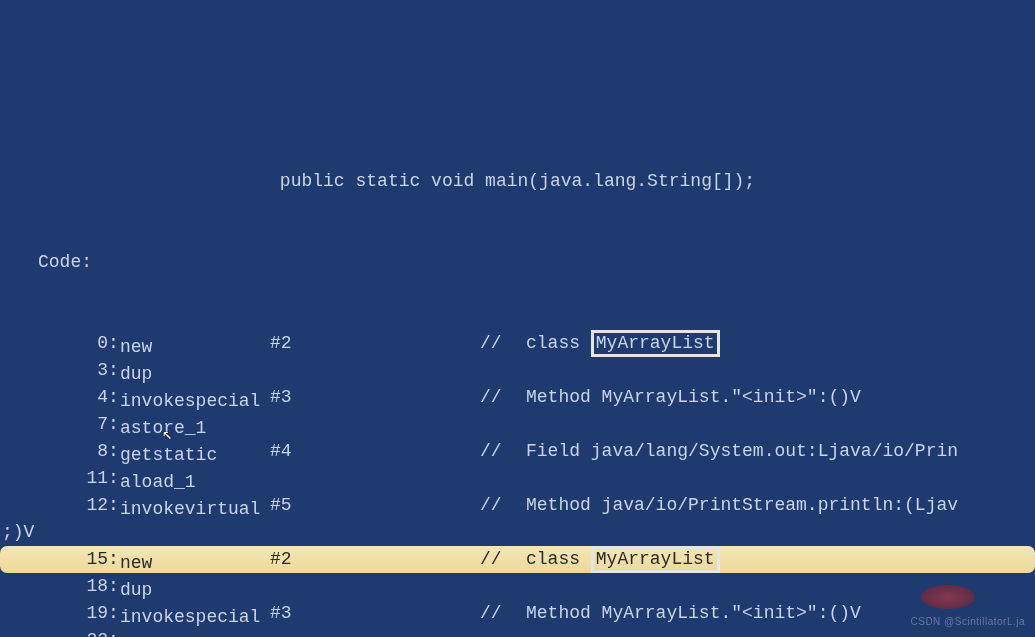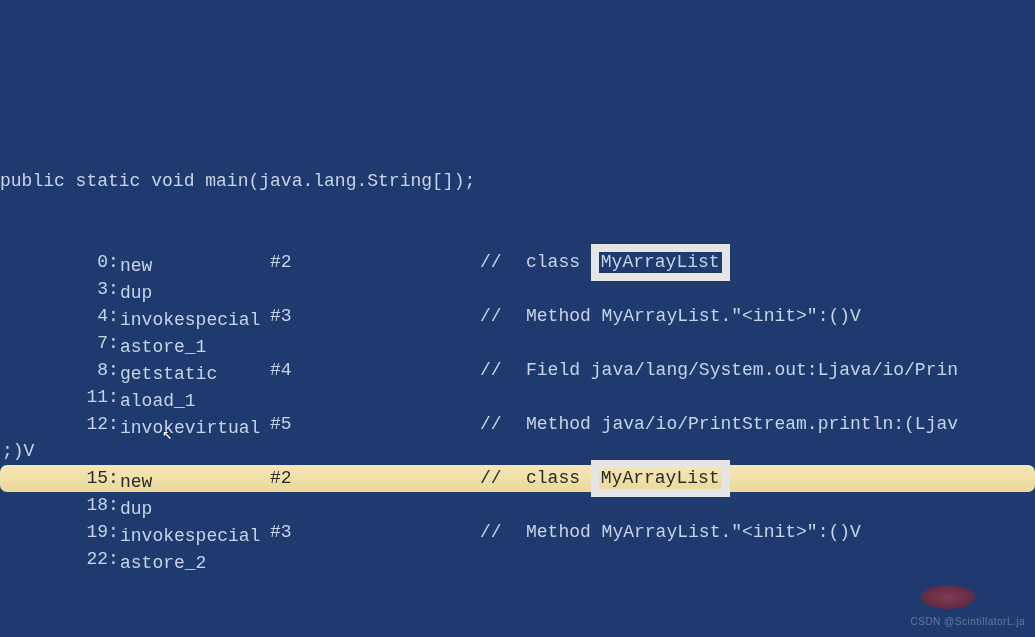--- a/index.html
+++ b/index.html
@@ -55,29 +55,30 @@
   .col-sep {
     width: 46px;
     text-align: left;
   }
   .col-comment {
     flex: 1;
     text-align: left;
     white-space: nowrap;
   }
   .box {
-    border: 8px solid #e5e5e5;
+    border: 3px solid #e5e5e5;
     padding: 0 2px;
     display: inline-block;
     line-height: 1.15;
   }
   .header-line {
     height: 27px;
     display: flex;
     align-items: center;
+    justify-content: center;
   }
   .code-label-line {
     padding-left: 38px;
     height: 27px;
     display: flex;
     align-items: center;
   }
   .cursor {
     position: absolute;
     left: 162px;
@@ -109,20 +110,23 @@
 </style>
 </head>
 <body>
 
 
 
 <div class="content">
   <div class="header-line">
     <span>public static void main(java.lang.String[]);</span>
   </div>
+  <div class="code-label-line">
+    <span>Code:</span>
+  </div>
   <div id="lines-container"><div class="line"><span class="col-pre"></span><span class="col-offset">0</span><span class="col-colon">:</span><span class="col-instr">new</span><span class="col-arg">#2</span><span class="col-sep">//</span><span class="col-comment"><span>class </span><span class="box">MyArrayList</span></span></div><div class="line"><span class="col-pre"></span><span class="col-offset">3</span><span class="col-colon">:</span><span class="col-instr">dup</span><span class="col-arg"></span><span class="col-sep"></span><span class="col-comment"></span></div><div class="line"><span class="col-pre"></span><span class="col-offset">4</span><span class="col-colon">:</span><span class="col-instr">invokespecial</span><span class="col-arg">#3</span><span class="col-sep">//</span><span class="col-comment">Method MyArrayList."&lt;init&gt;":()V</span></div><div class="line"><span class="col-pre"></span><span class="col-offset">7</span><span class="col-colon">:</span><span class="col-instr">astore_1</span><span class="col-arg"></span><span class="col-sep"></span><span class="col-comment"></span></div><div class="line"><span class="col-pre"></span><span class="col-offset">8</span><span class="col-colon">:</span><span class="col-instr">getstatic</span><span class="col-arg">#4</span><span class="col-sep">//</span><span class="col-comment">Field java/lang/System.out:Ljava/io/Prin</span></div><div class="line"><span class="col-pre"></span><span class="col-offset">11</span><span class="col-colon">:</span><span class="col-instr">aload_1</span><span class="col-arg"></span><span class="col-sep"></span><span class="col-comment"></span></div><div class="line"><span class="col-pre"></span><span class="col-offset">12</span><span class="col-colon">:</span><span class="col-instr">invokevirtual</span><span class="col-arg">#5</span><span class="col-sep">//</span><span class="col-comment">Method java/io/PrintStream.println:(Ljav</span></div><div class="line"><span class="col-pre">;)V</span><span class="col-offset"></span><span class="col-colon"></span><span class="col-instr"></span><span class="col-arg"></span><span class="col-sep"></span><span class="col-comment"></span></div><div class="line hl"><span class="col-pre"></span><span class="col-offset">15</span><span class="col-colon">:</span><span class="col-instr">new</span><span class="col-arg">#2</span><span class="col-sep">//</span><span class="col-comment"><span>class </span><span class="box">MyArrayList</span></span></div><div class="line"><span class="col-pre"></span><span class="col-offset">18</span><span class="col-colon">:</span><span class="col-instr">dup</span><span class="col-arg"></span><span class="col-sep"></span><span class="col-comment"></span></div><div class="line"><span class="col-pre"></span><span class="col-offset">19</span><span class="col-colon">:</span><span class="col-instr">invokespecial</span><span class="col-arg">#3</span><span class="col-sep">//</span><span class="col-comment">Method MyArrayList."&lt;init&gt;":()V</span></div><div class="line"><span class="col-pre"></span><span class="col-offset">22</span><span class="col-colon">:</span><span class="col-instr">astore_2</span><span class="col-arg"></span><span class="col-sep"></span><span class="col-comment"></span></div></div>
 </div>
 
 <div class="cursor">↖</div>
 <div class="logo"></div>
 <div class="watermark">CSDN @ScintillatorL.ja</div>
 
 
 
 

